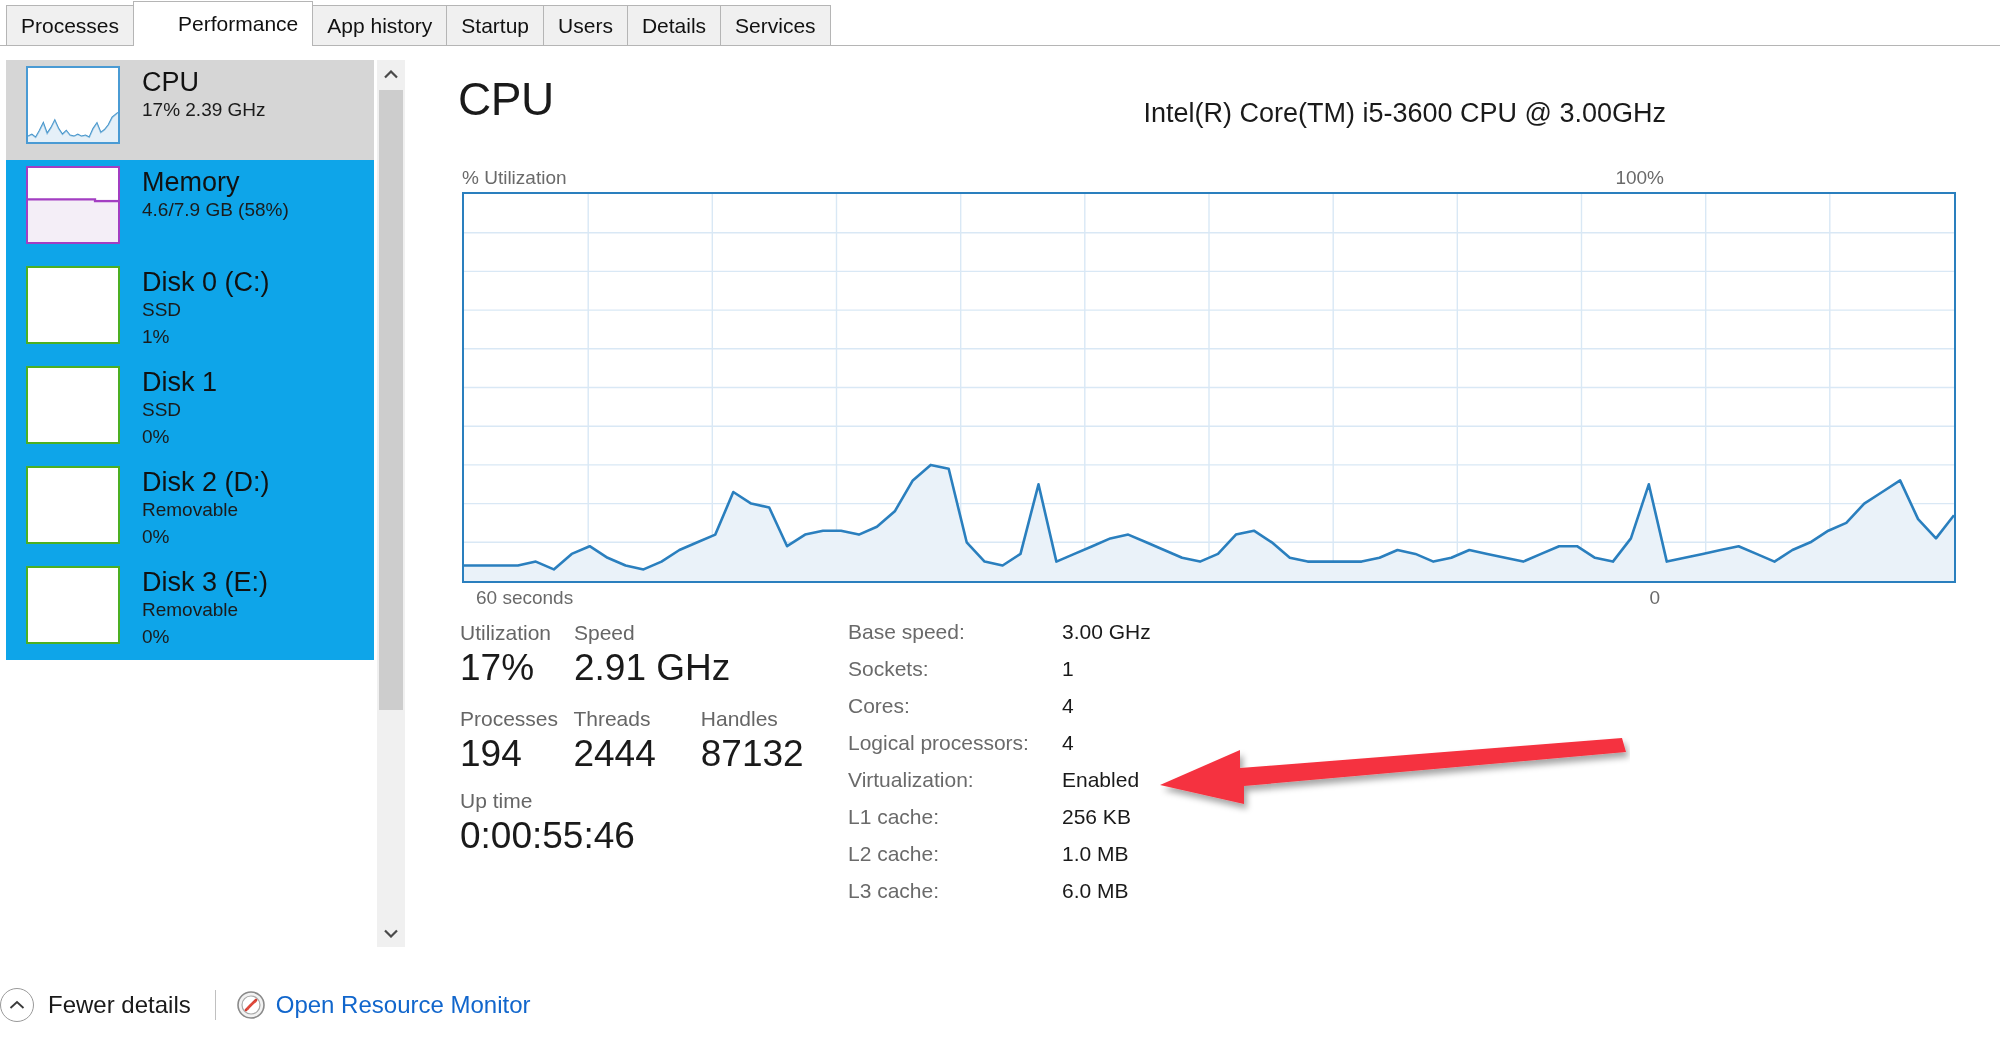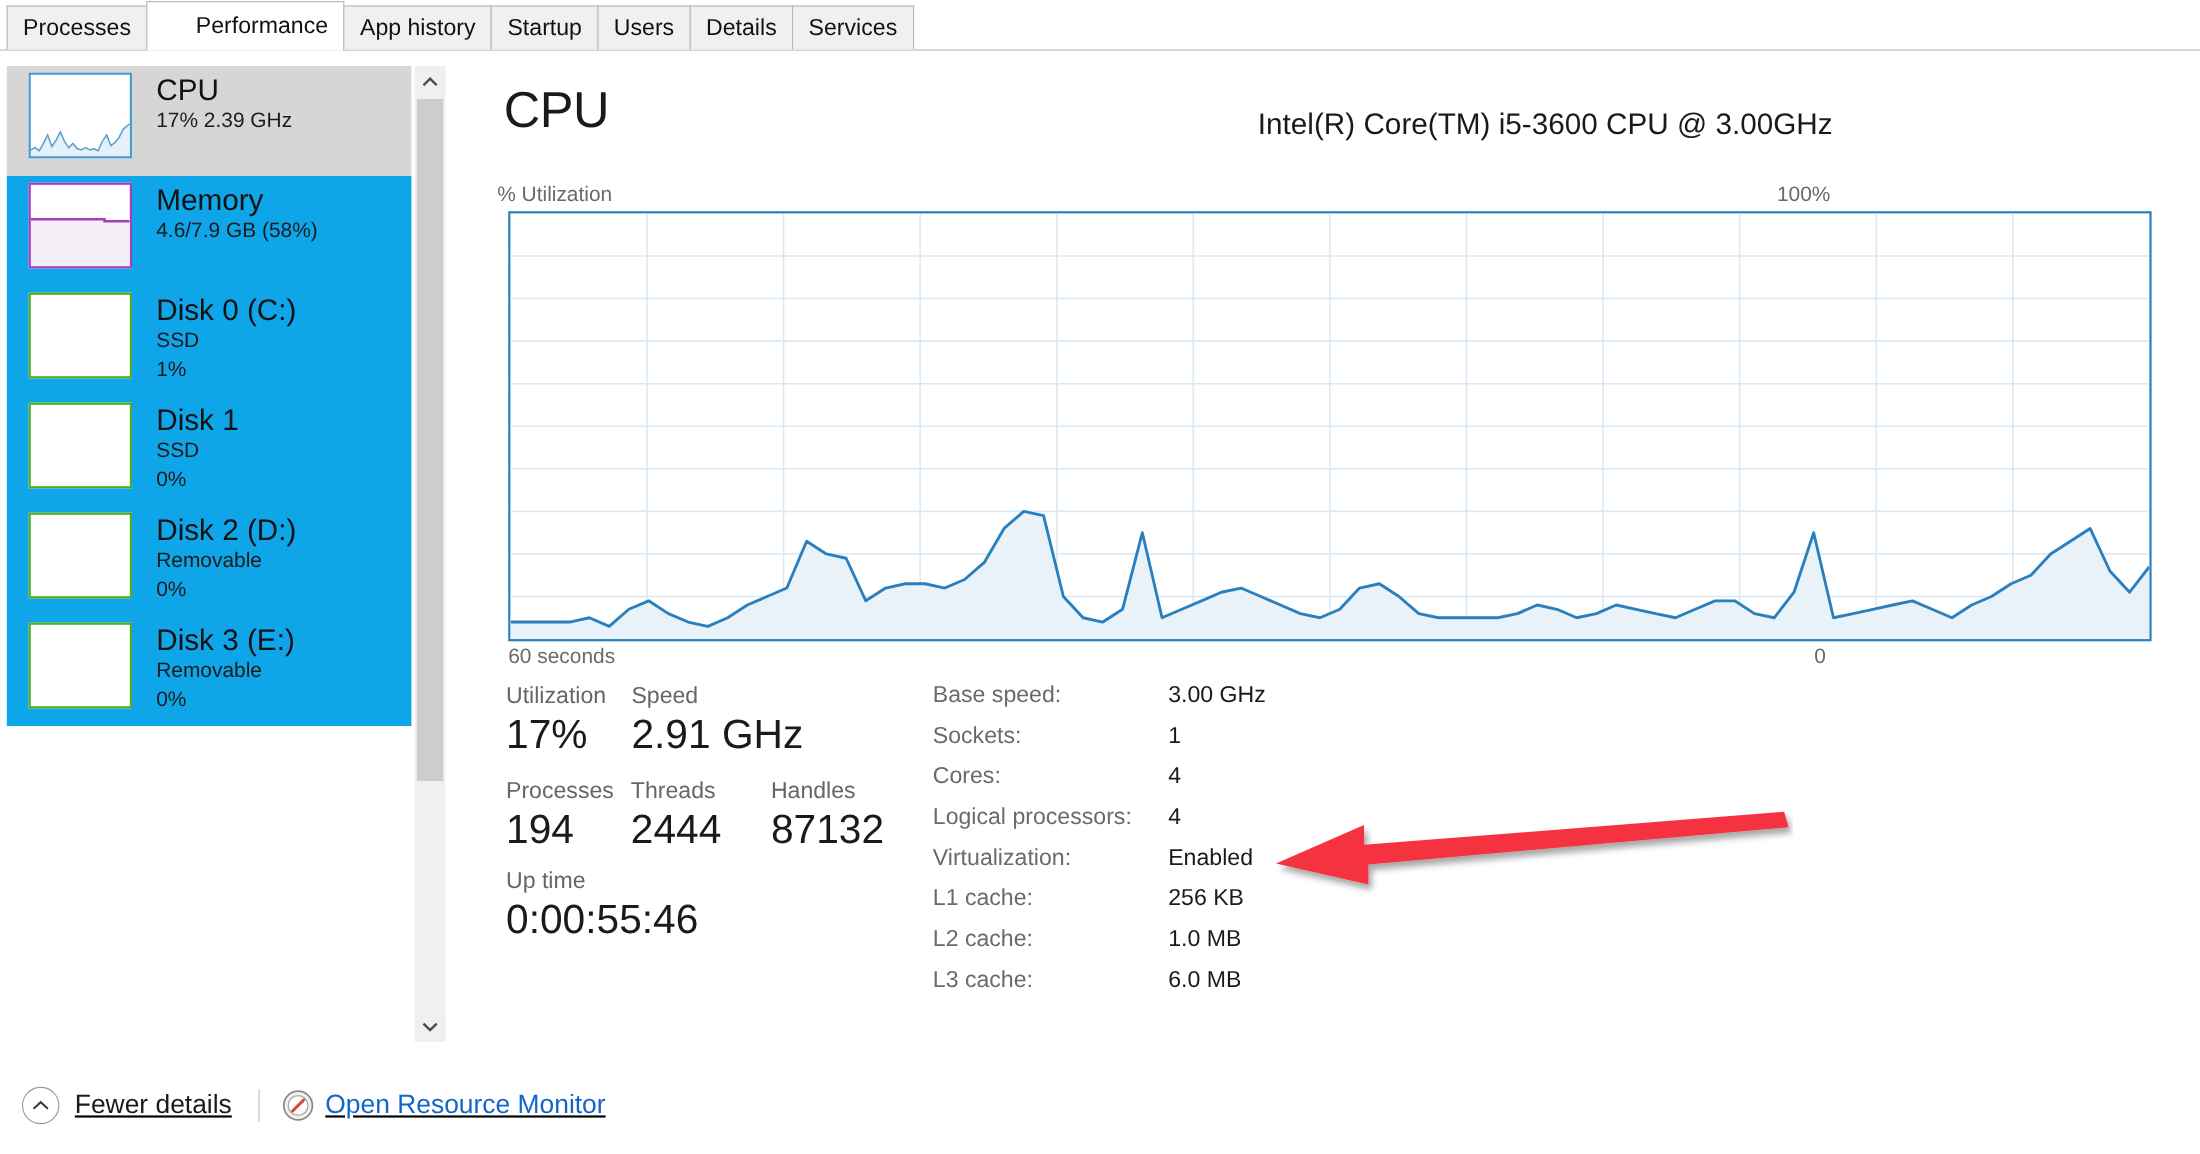--- a/index.html
+++ b/index.html
@@ -88,23 +88,23 @@
   .sbar-thumb {
     position: absolute; left: 2px; top: 30px;
     width: 24px; height: 620px;
     background: #cdcdcd;
   }
 
   
   .main { position: absolute; left: 440px; top: 60px; right: 0; bottom: 90px; }
   .cpu-title { position:absolute; left: 18px; top: 12px; font-size: 46px; color:#1a1a1a; letter-spacing:-0.5px; }
   .cpu-model { position:absolute; right: 38px; top: 38px; font-size: 27px; color:#1a1a1a; white-space:nowrap; }
-  .axis-left { position:absolute; left: 12px; top: 107px; font-size: 19px; color:#6a6a6a; }
+  .axis-left { position:absolute; left: 22px; top: 107px; font-size: 19px; color:#6a6a6a; }
   .axis-right { position:absolute; right: 40px; top: 107px; font-size: 19px; color:#6a6a6a; }
-  .axis-bl { position:absolute; left: 22px; top: 527px; font-size: 19px; color:#6a6a6a; }
+  .axis-bl { position:absolute; left: 36px; top: 527px; font-size: 19px; color:#6a6a6a; }
   .axis-br { position:absolute; right: 44px; top: 527px; font-size: 19px; color:#6a6a6a; }
 
   .graph {
     position: absolute; left: 22px; top: 132px;
     width: 1494px; height: 391px;
     border: 2px solid #2a7fbe;
     background: #ffffff;
     overflow: hidden;
   }
   .graph svg { display:block; width: 100%; height: 100%; }
@@ -130,23 +130,22 @@
   .spec-k { width: 214px; font-size: 21px; color:#6a6a6a; }
   .spec-v { font-size: 21px; color:#1a1a1a; }
 
   
   .arrow { position:absolute; left: 1160px; top: 700px; width: 470px; height: 130px; pointer-events:none; }
   .arrow svg { display:block; width:100%; height:100%; }
 
   
   .footer {
     position: absolute; left: 0; bottom: 0; width: 2000px; height: 88px;
-    display: flex; align-items: center; padding-left: 20px;
-    background: #ffffff;
-    text-decoration: underline;
+    display: flex; align-items: center; padding-left: 0;
+    background: #ffffff;
   }
   .fewer { display:flex; align-items:center; }
   .chev-circle {
     width: 34px; height: 34px; border-radius: 50%;
     border: 1.5px solid #9a9a9a;
     display:flex; align-items:center; justify-content:center;
     color: #3a3a3a; font-size: 16px;
   }
   .fewer-label { margin-left: 14px; font-size: 24px; color:#1a1a1a; }
   .fsep { width:1px; height: 30px; background:#c0c0c0; margin: 0 20px 0 24px; }

